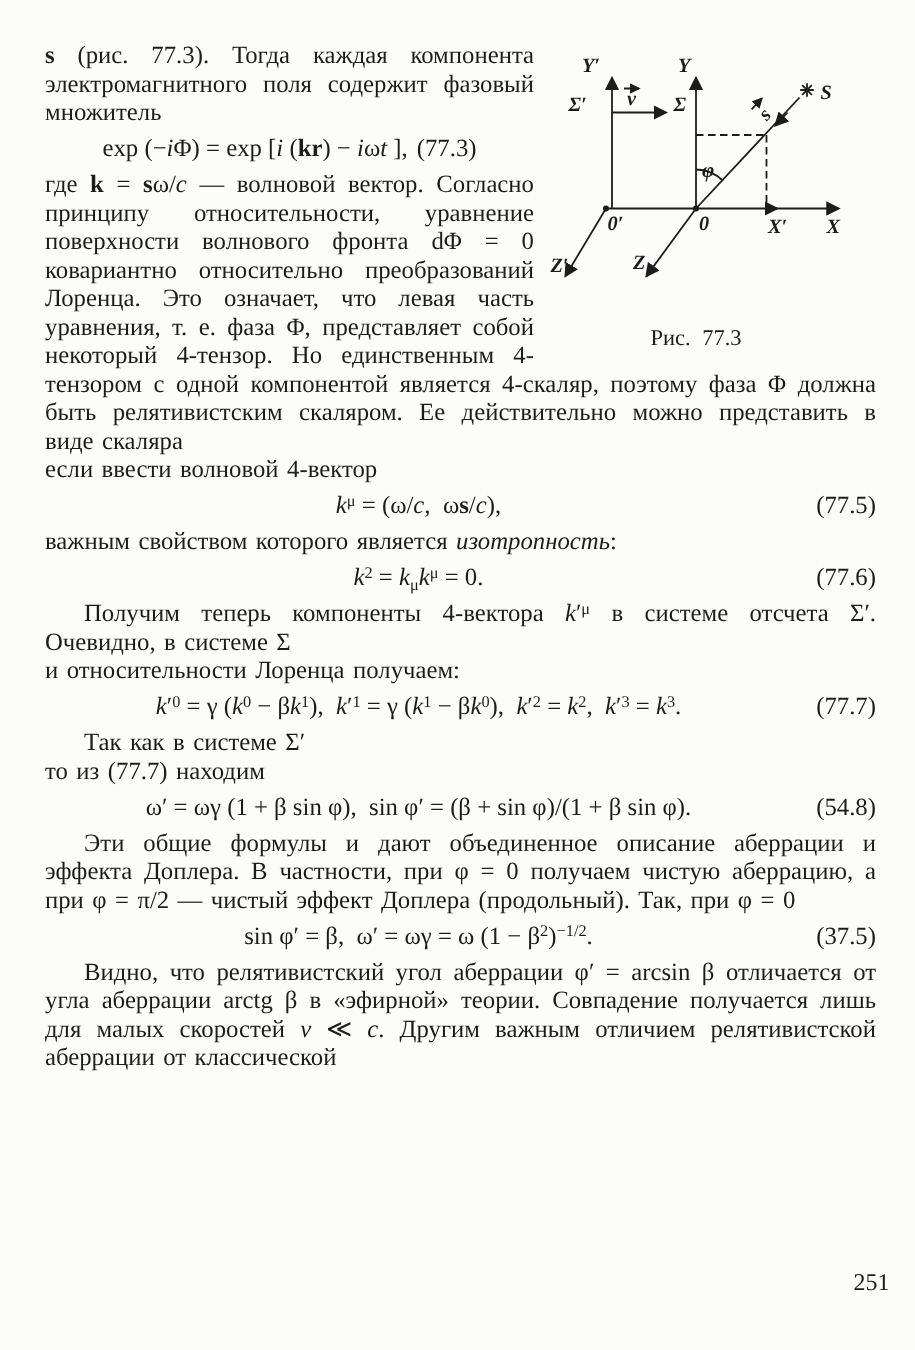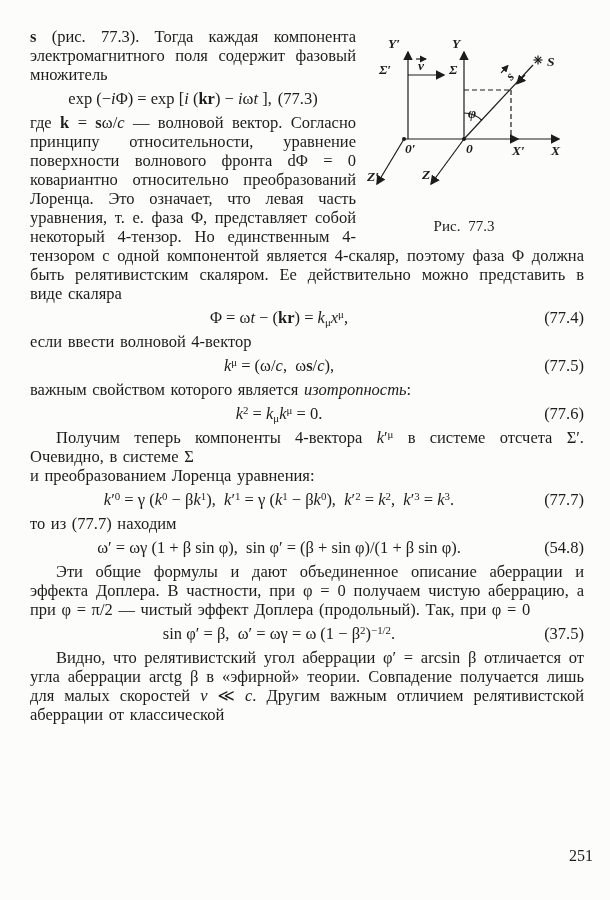--- a/index.html
+++ b/index.html
@@ -120,49 +120,46 @@
       </svg>
       <figcaption>Рис. 77.3</figcaption>
     </figure>
 
     <p><b>s</b> (рис. 77.3). Тогда каждая компонента электромагнитного поля содержит фазовый множитель</p>
 
     <div class="eq-center"><span class="formula">exp (−<i>i</i>Φ) = exp [<i>i</i> (<b>kr</b>) − <i>i</i>ω<i>t</i> ],</span><span class="num">(77.3)</span></div>
 
     <p>где <b>k</b> = <b>s</b>ω/<i>c</i> — волновой вектор. Согласно принципу относительности, уравнение поверхности волнового фронта dΦ = 0 ковариантно относительно преобразований Лоренца. Это означает, что левая часть уравнения, т. е. фаза Φ, представляет собой некоторый 4-тензор. Но единственным 4-тензором с одной компонентой является 4-скаляр, поэтому фаза Φ должна быть релятивистским скаляром. Ее действительно можно представить в виде скаляра</p>
 
-    <div class="eq">
-      <span class="formula">Φ = ω<i>t</i> − (<b>kr</b>) = <i>k</i><sub>μ</sub><i>x</i><sup>μ</sup>,</span>
-      <span class="num">(77.4)</span>
-    </div>
 
     <p>если ввести волновой 4-вектор</p>
 
     <div class="eq">
       <span class="formula"><i>k</i><sup>μ</sup> = (ω/<i>c</i>,&nbsp; ω<b>s</b>/<i>c</i>),</span>
       <span class="num">(77.5)</span>
     </div>
 
     <p>важным свойством которого является <i>изотропность</i>:</p>
 
     <div class="eq">
       <span class="formula"><i>k</i><sup>2</sup> = <i>k</i><sub>μ</sub><i>k</i><sup>μ</sup> = 0.</span>
       <span class="num">(77.6)</span>
     </div>
 
     <p class="indent">Получим теперь компоненты 4-вектора <i>k</i>′<sup>μ</sup> в системе отсчета Σ′. Очевидно, в системе Σ</p>
 
 
-    <p>и преобразованием Лоренца уравнения:</p>
+    <p>и относительности Лоренца получаем:</p>
 
     <div class="eq">
       <span class="formula"><i>k</i>′<sup>0</sup> = γ (<i>k</i><sup>0</sup> − β<i>k</i><sup>1</sup>),&nbsp; <i>k</i>′<sup>1</sup> = γ (<i>k</i><sup>1</sup> − β<i>k</i><sup>0</sup>),&nbsp; <i>k</i>′<sup>2</sup> = <i>k</i><sup>2</sup>,&nbsp; <i>k</i>′<sup>3</sup> = <i>k</i><sup>3</sup>.</span>
       <span class="num">(77.7)</span>
     </div>
 
+    <p class="indent">Так как в системе Σ′</p>
 
 
     <p>то из (77.7) находим</p>
 
     <div class="eq">
       <span class="formula">ω′ = ωγ (1 + β sin φ),&nbsp; sin φ′ = (β + sin φ)/(1 + β sin φ).</span>
       <span class="num">(54.8)</span>
     </div>
 
     <p class="indent">Эти общие формулы и дают объединенное описание аберрации и эффекта Доплера. В частности, при φ = 0 получаем чистую аберрацию, а при φ = π/2 — чистый эффект Доплера (продольный). Так, при φ = 0</p>

